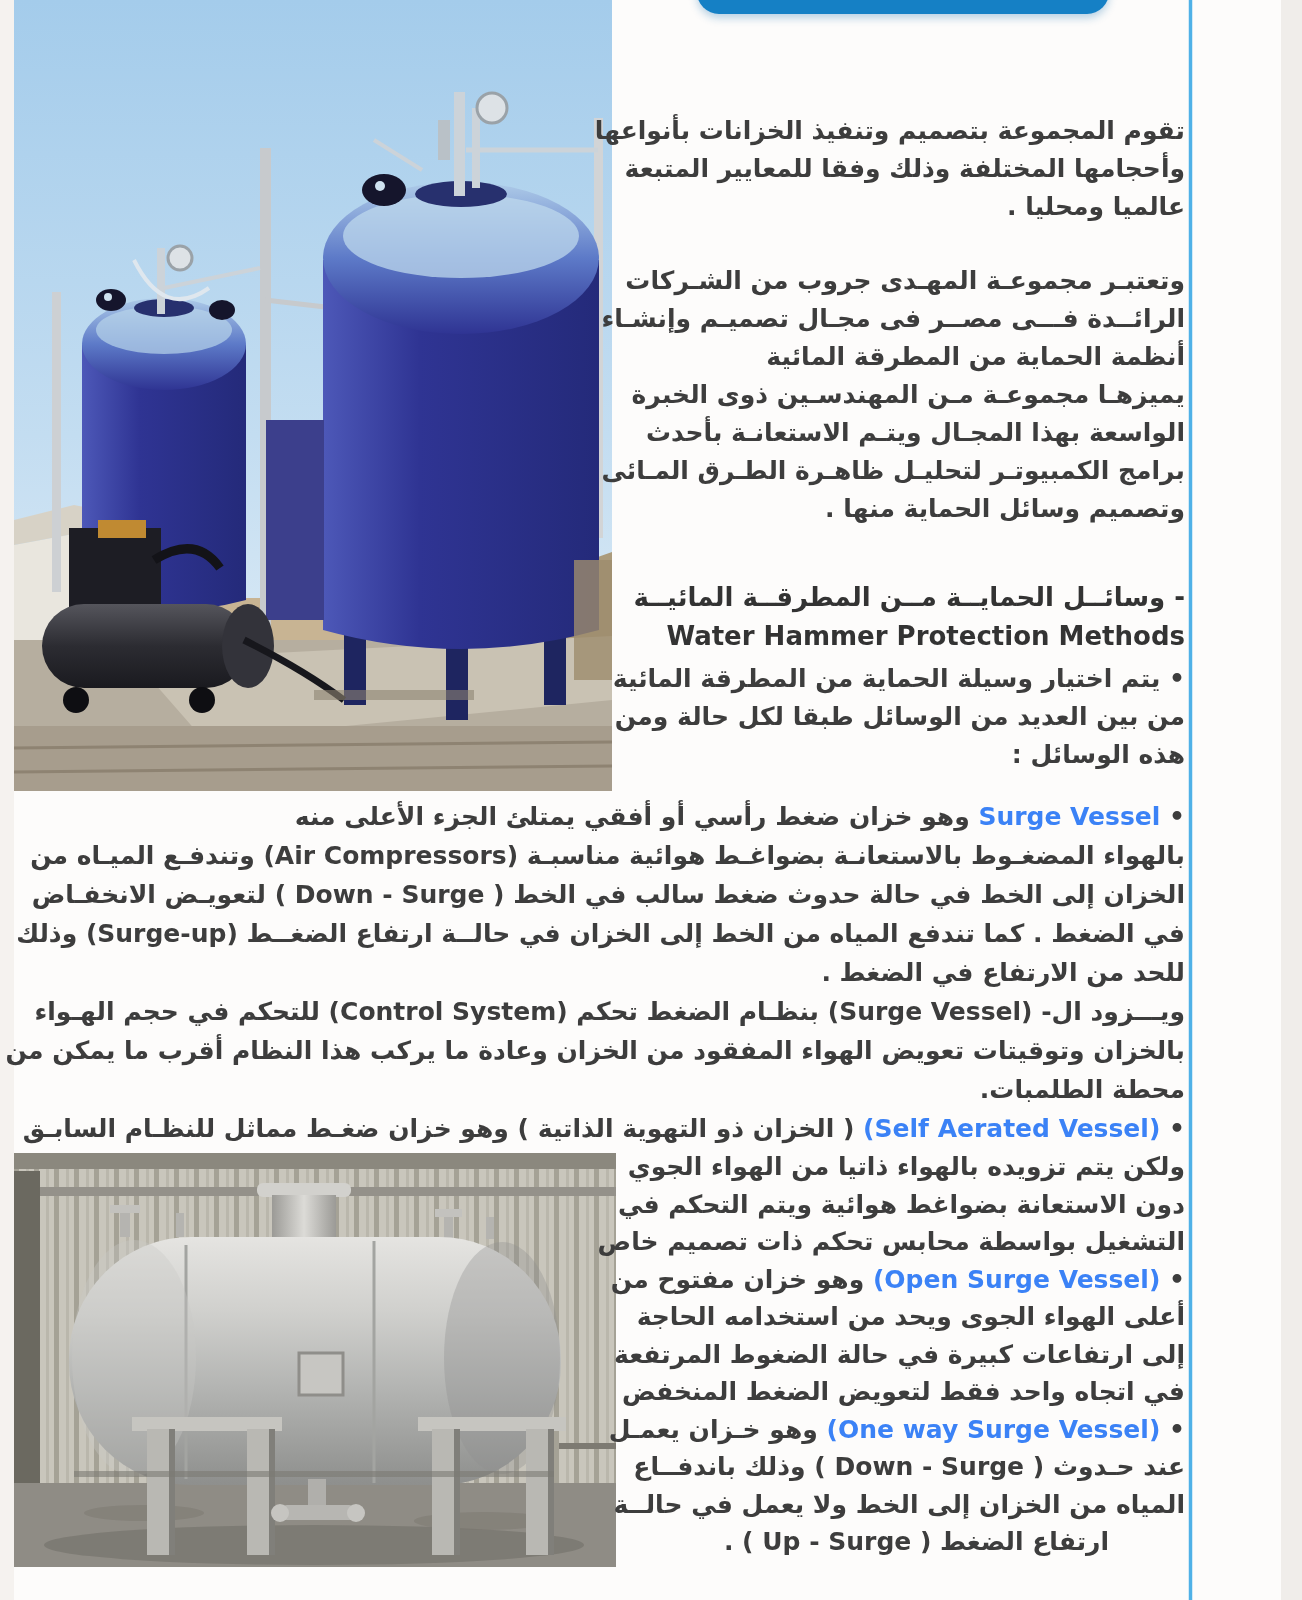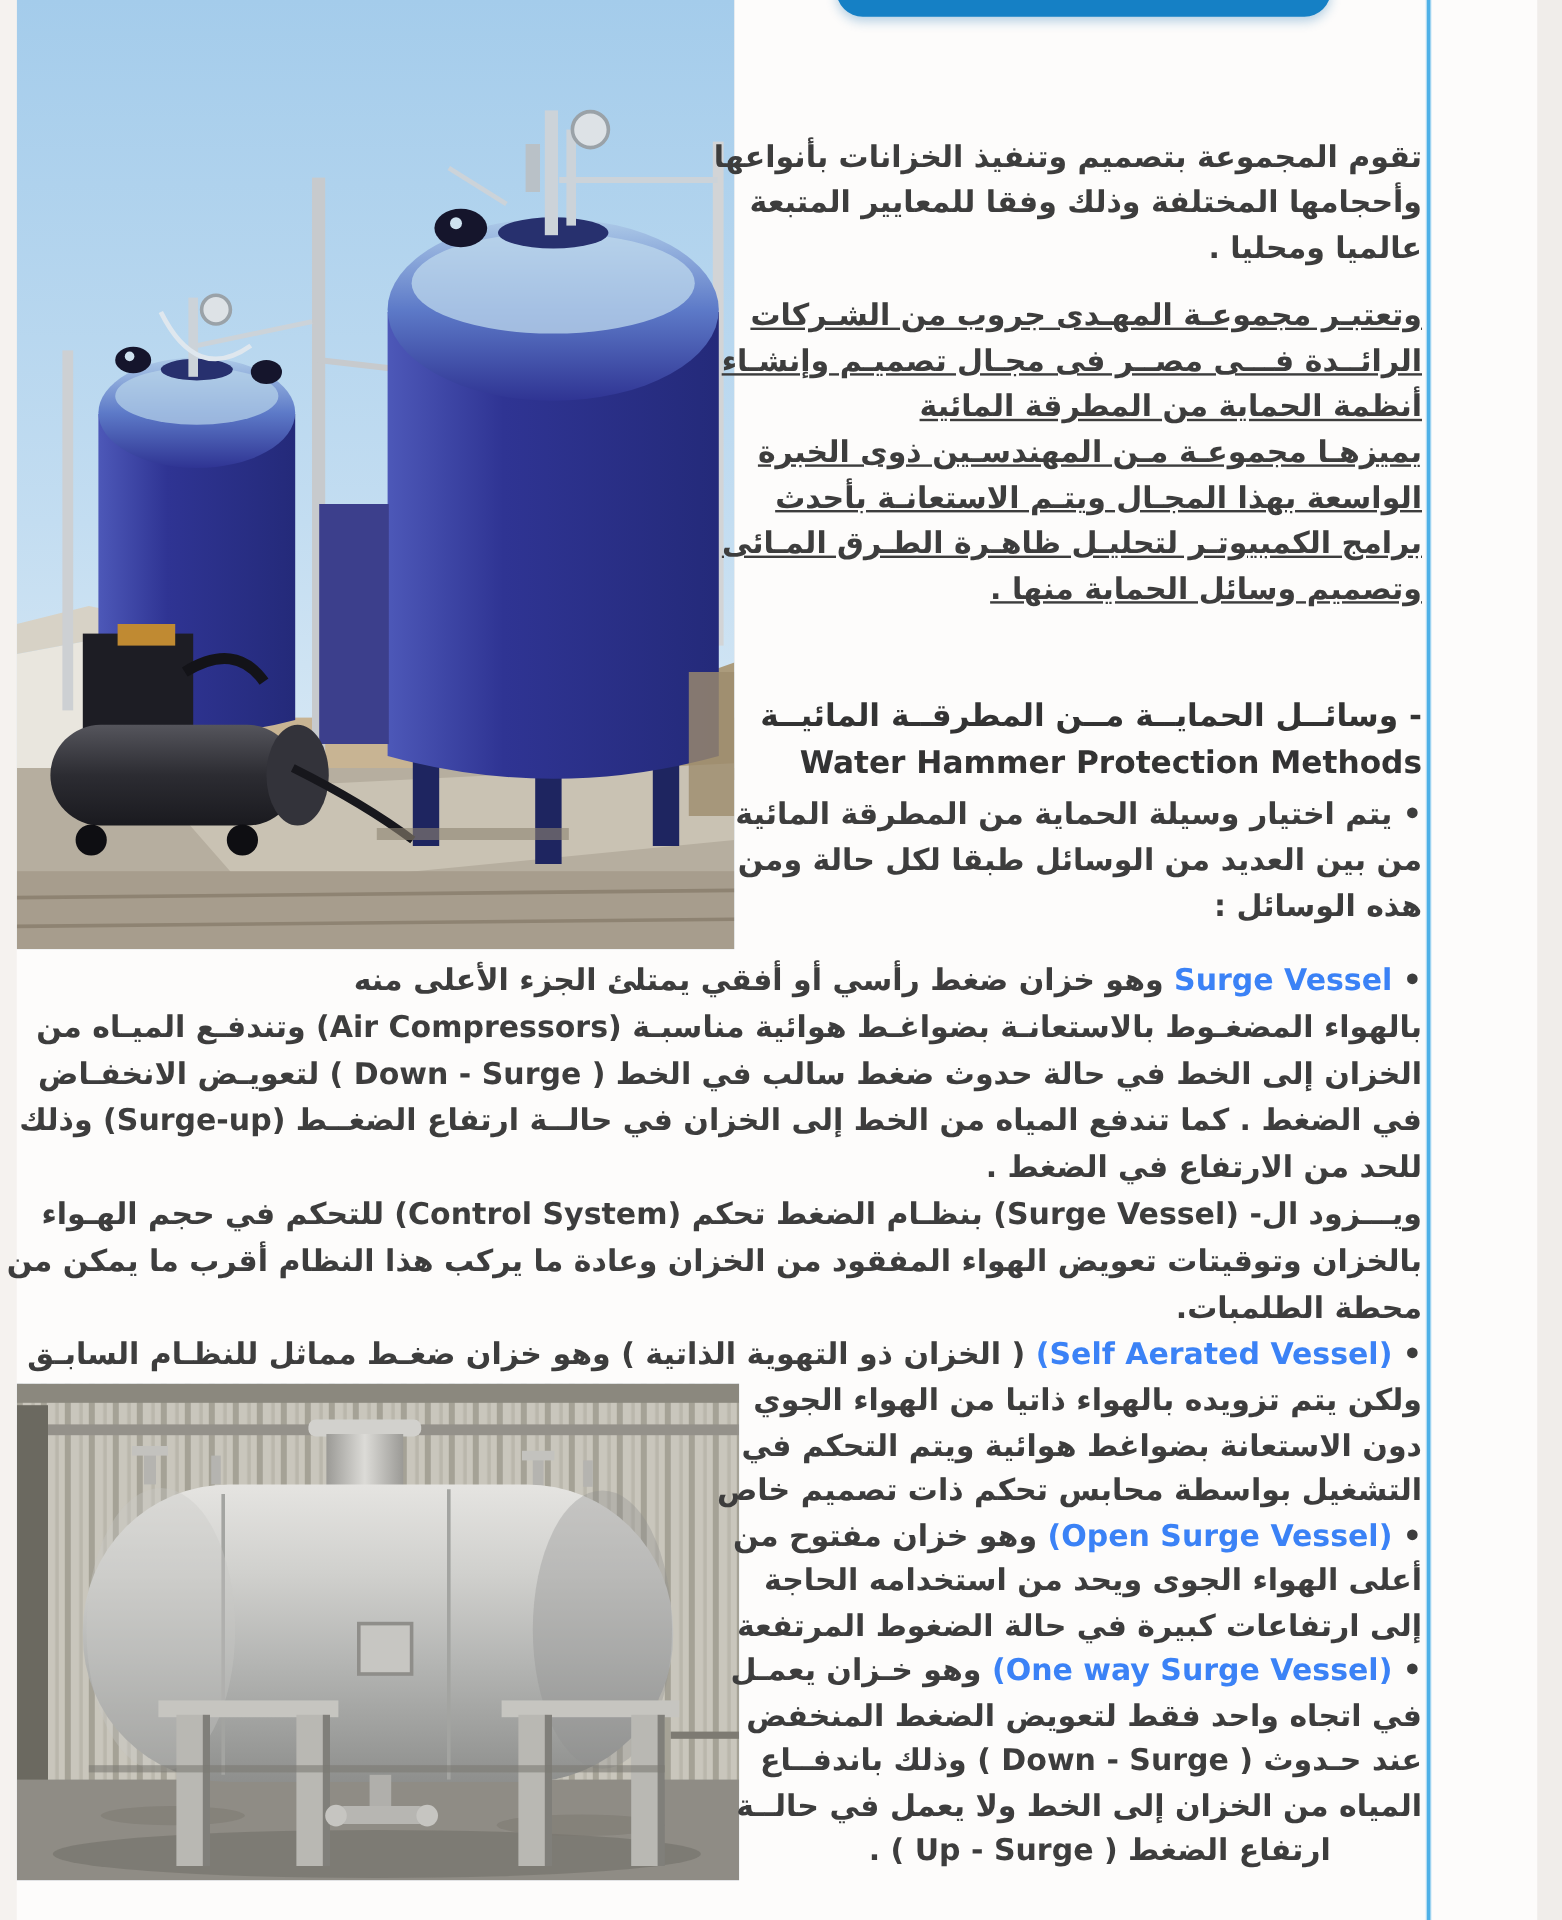--- a/index.html
+++ b/index.html
@@ -16,21 +16,21 @@
     left:697px;top:-30px;width:412px;height:44px;border-radius:22px;
     background:#1580c5;box-shadow:0 4px 9px rgba(20,110,175,.30);
   }
   .ar{
     direction:rtl;text-align:right;color:#3d3d3d;font-weight:bold;
     font-size:25px;line-height:38px;white-space:nowrap;
   }
   .tline{white-space:nowrap;}
   .accent{color:#3b82f6;}
   .intro{left:648px;top:86px;width:537px;margin-top:26px;}
-  .about{left:648px;top:244px;width:537px;text-decoration:underline;}
+  .about{left:648px;top:262px;width:537px;}
   .mheader{left:648px;top:578px;width:537px;color:#333;font-size:26px;line-height:39px;}
   .mheader .en{direction:ltr;text-align:right;padding-left:4px;}
   .selection{left:648px;top:660px;width:537px;}
   .surge{left:40px;top:797px;width:1145px;line-height:39px;}
   .side{left:648px;top:1148px;width:537px;line-height:37.5px;text-align:center;}
   .photo{background:#cfd9e2;overflow:hidden;}
   .photo1{left:14px;top:0;width:598px;height:791px;}
   .photo2{left:14px;top:1153px;width:602px;height:414px;}
   svg{display:block;}
 </style>
@@ -247,20 +247,20 @@
       <div class="tline">• <span class="accent">(Self Aerated Vessel)</span> ( الخزان ذو التهوية الذاتية ) وهو خزان ضغـط مماثل للنظـام السابـق</div>
     </div>
 
   <div class="abs ar side">
       <div class="tline">ولكن يتم تزويده بالهواء ذاتيا من الهواء الجوي</div>
       <div class="tline">دون الاستعانة بضواغط هوائية ويتم التحكم في</div>
       <div class="tline">التشغيل بواسطة محابس تحكم ذات تصميم خاص</div>
       <div class="tline">• <span class="accent">(Open Surge Vessel)</span> وهو خزان مفتوح من</div>
       <div class="tline">أعلى الهواء الجوى ويحد من استخدامه الحاجة</div>
       <div class="tline">إلى ارتفاعات كبيرة في حالة الضغوط المرتفعة</div>
+      <div class="tline">في اتجاه واحد فقط لتعويض الضغط المنخفض</div>
       <div class="tline">• <span class="accent">(One way Surge Vessel)</span> وهو خـزان يعمـل</div>
-      <div class="tline">في اتجاه واحد فقط لتعويض الضغط المنخفض</div>
       <div class="tline">عند حـدوث ( Down - Surge ) وذلك باندفــاع</div>
       <div class="tline">المياه من الخزان إلى الخط ولا يعمل في حالــة</div>
       <div class="tline">ارتفاع الضغط ( Up - Surge ) .</div>
     </div>
 
 </div>
 
 </body></html>

